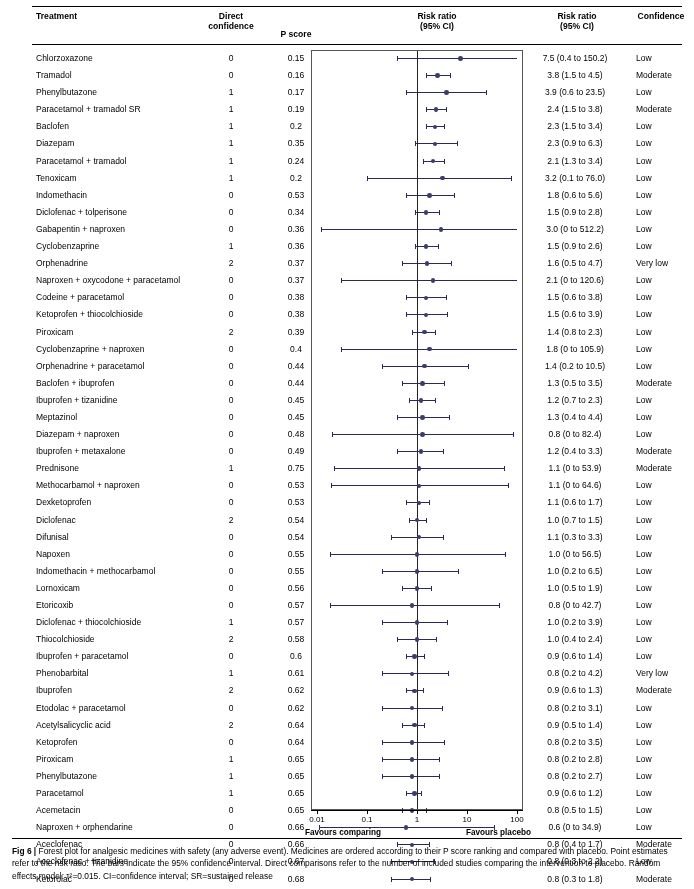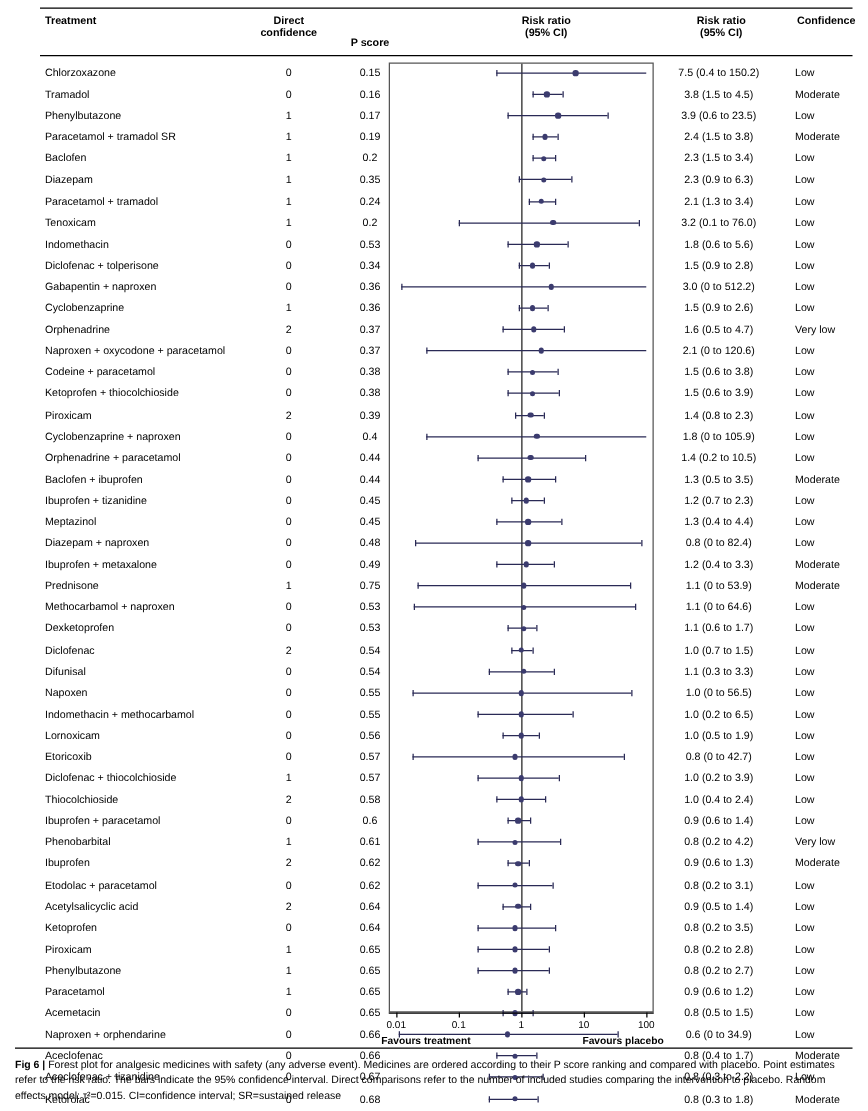--- a/index.html
+++ b/index.html
@@ -763,21 +763,21 @@
   <div class="tick" style="left: 6px;"></div>
       <div class="ticklab" style="left: 6px;">0.01</div>
       <div class="tick" style="left: 56px;"></div>
       <div class="ticklab" style="left: 56px;">0.1</div>
       <div class="tick" style="left: 106px;"></div>
       <div class="ticklab" style="left: 106px;">1</div>
       <div class="tick" style="left: 156px;"></div>
       <div class="ticklab" style="left: 156px;">10</div>
       <div class="tick" style="left: 206px;"></div>
       <div class="ticklab" style="left: 206px;">100</div>
-      <div class="axcap" style="left: -6px;">Favours treatment</div>
+      <div class="axcap" style="left: -6px;">Favours comparing</div>
       <div class="axcap" style="right: -8px;">Favours placebo</div>
     </div>
 
   <div class="capline"></div>
   <div id="caption">
     <b>Fig 6 |</b><span> Forest plot for analgesic medicines with safety (any adverse event). Medicines are ordered according to their P score ranking and compared with placebo. Point estimates refer to the risk ratio. The bars indicate the 95% confidence interval. Direct comparisons refer to the number of included studies comparing the intervention to placebo. Random effects model: τ²=0.015. CI=confidence interval; SR=sustained release</span>
   </div>
 
 </div>
 

